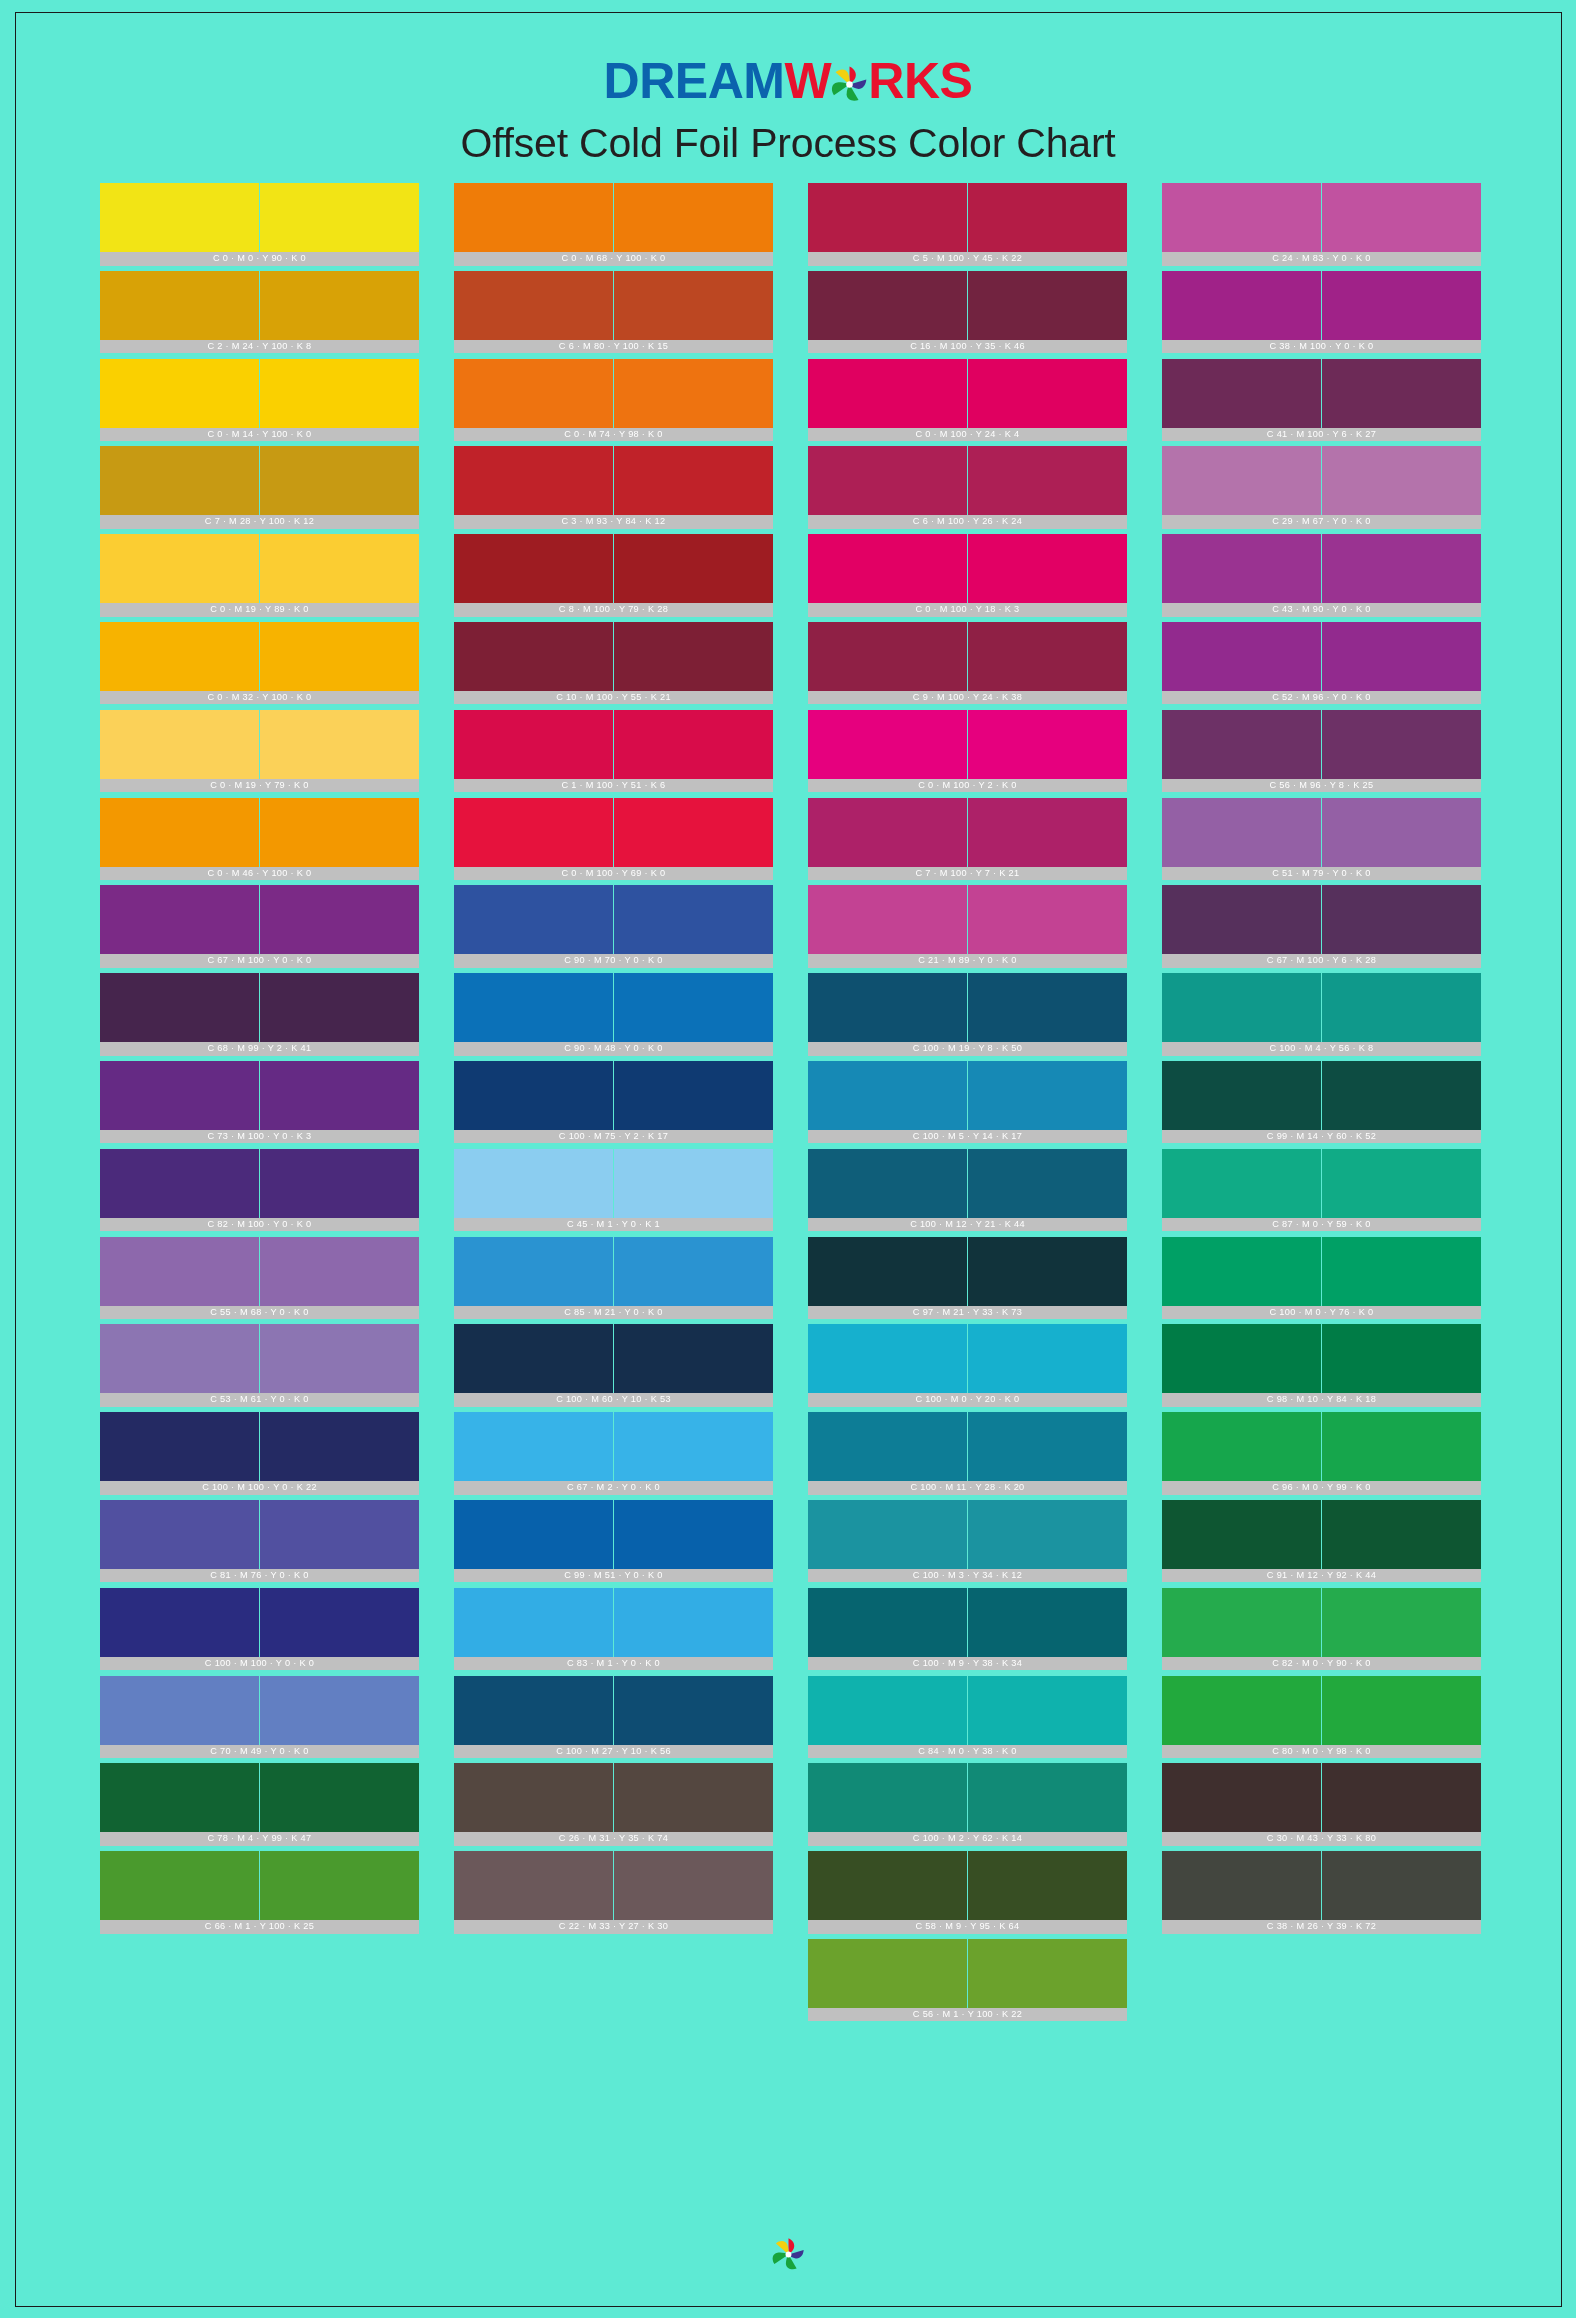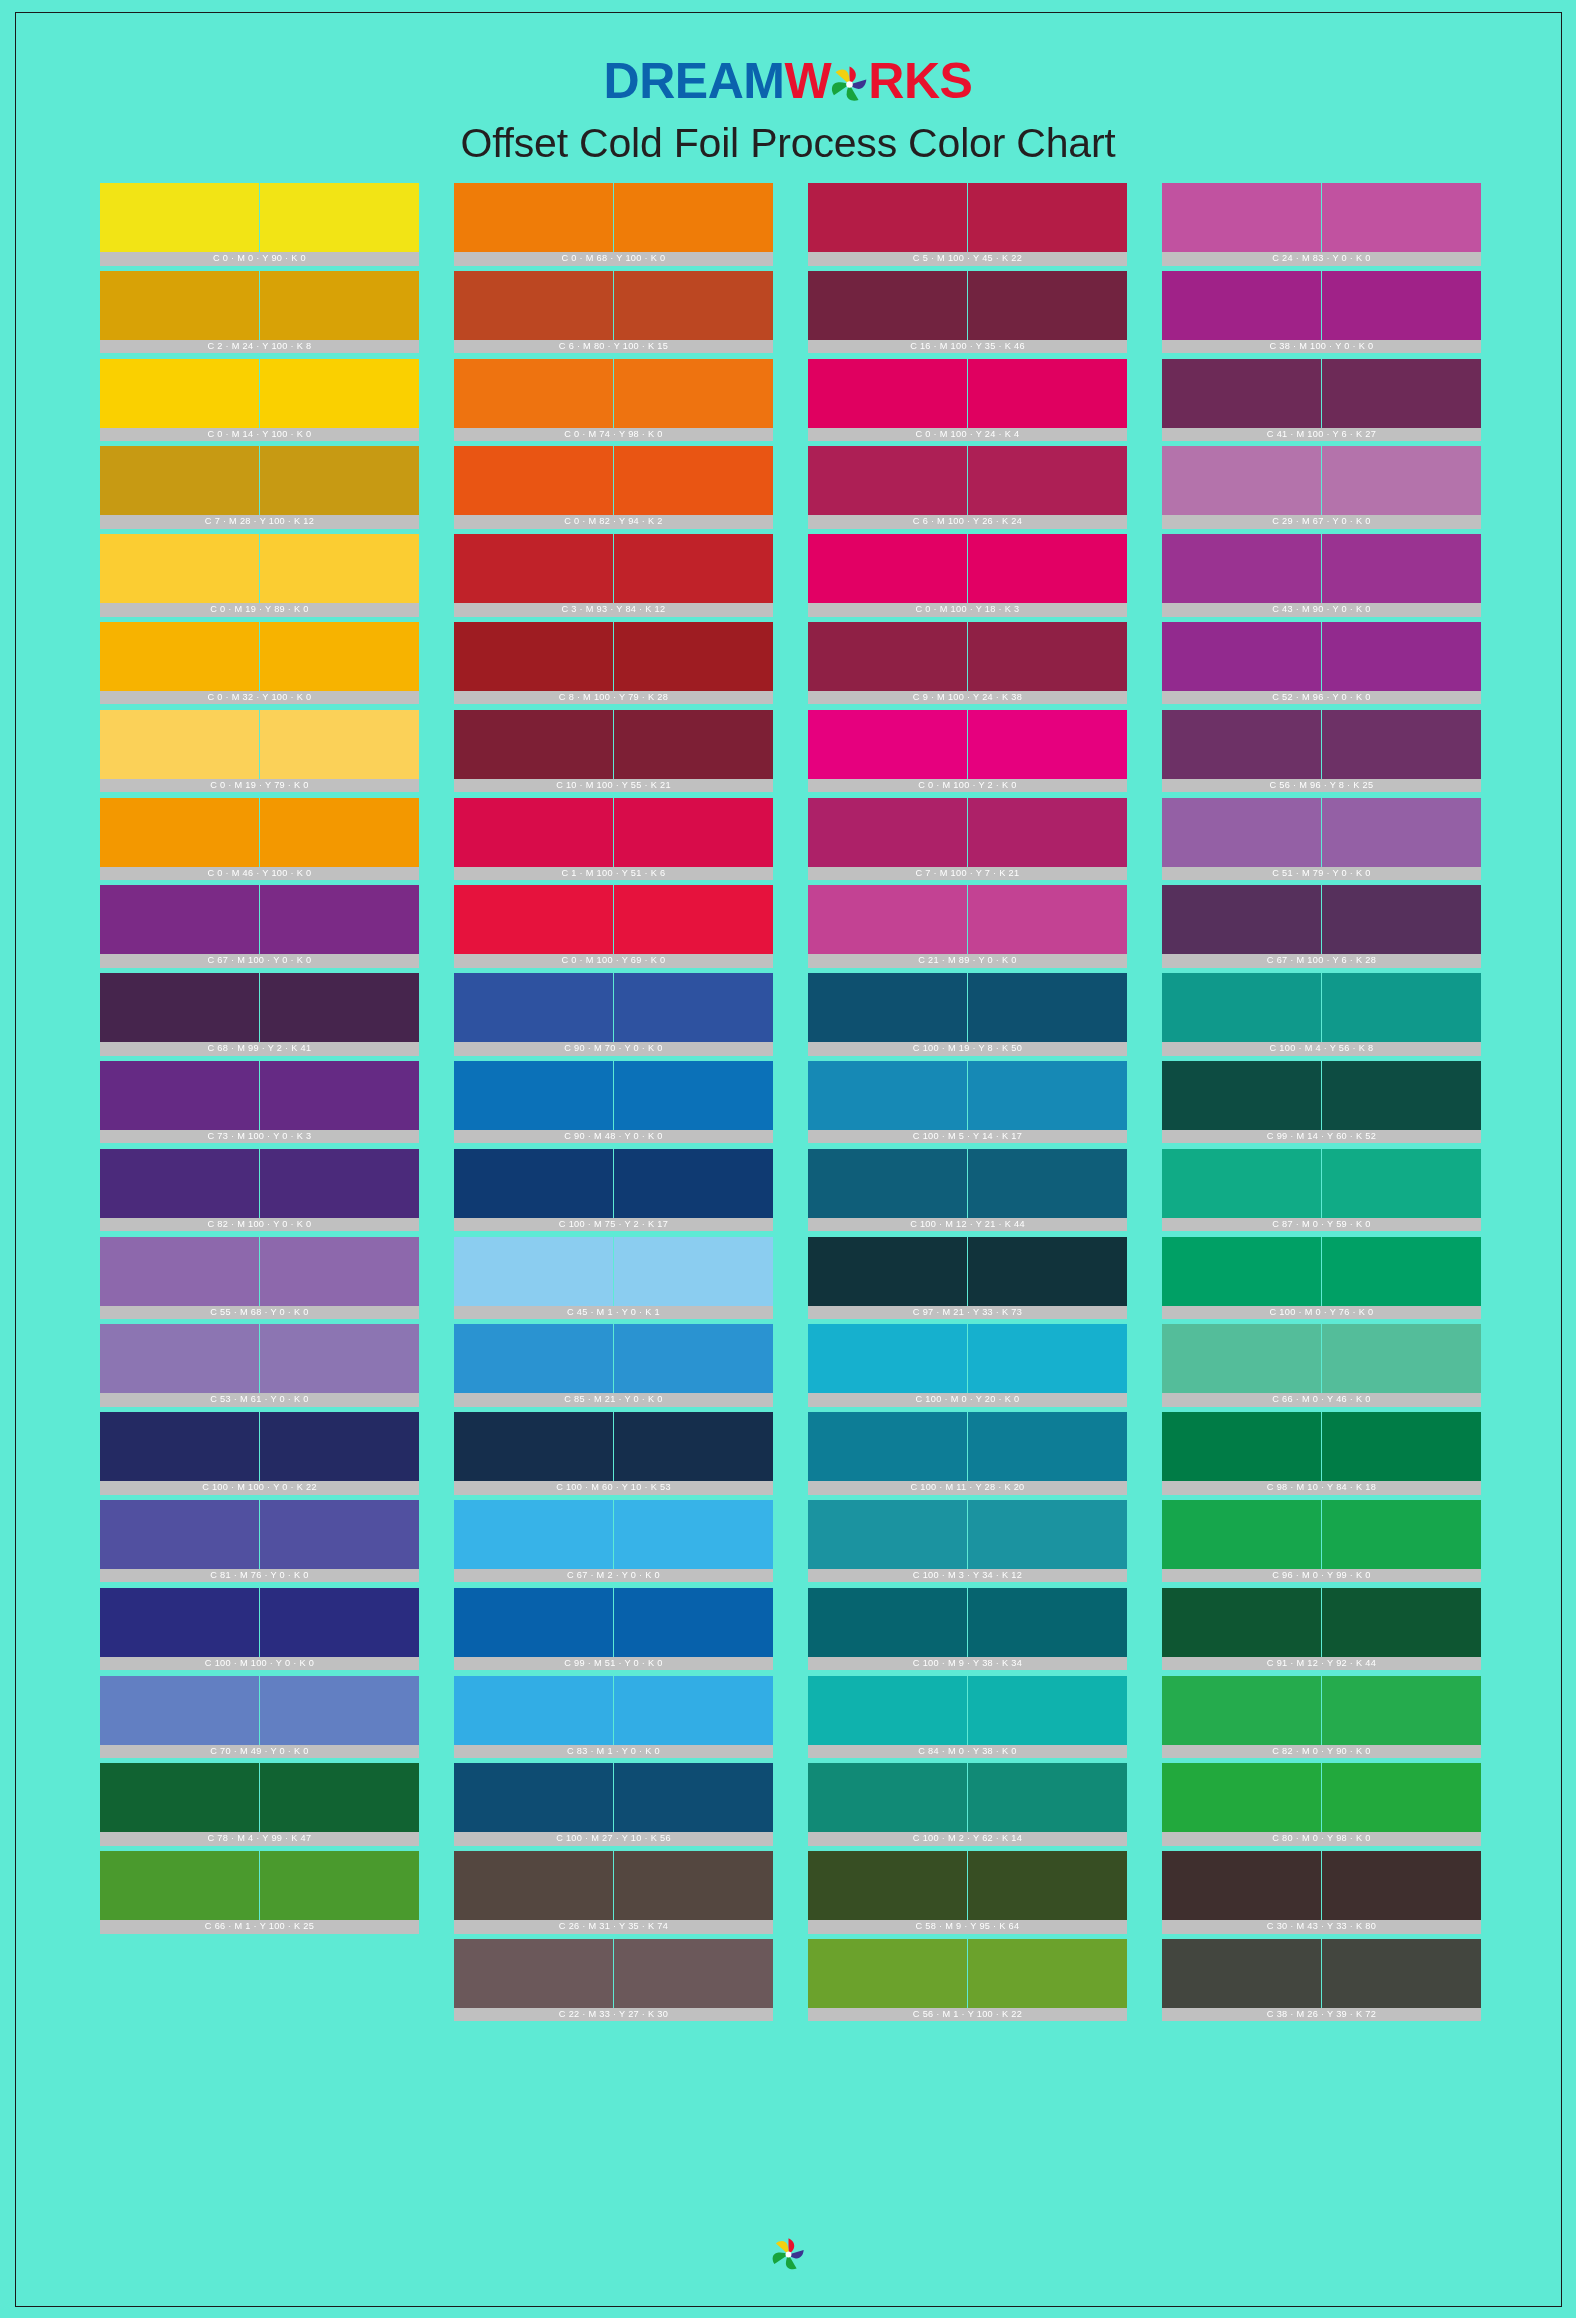--- a/index.html
+++ b/index.html
@@ -306,27 +306,20 @@
         </div>
         <div class="swatch-block">
           <div class="swatch-pair">
             <div class="swatch-half" style="background: rgb(238, 115, 16);"></div>
             <div class="swatch-half" style="background: rgb(238, 115, 16);"></div>
           </div>
           <div class="swatch-label">C 0 · M 74 · Y 98 · K 0</div>
         </div>
         <div class="swatch-block">
           <div class="swatch-pair">
-            <div class="swatch-half" style="background: rgb(233, 85, 19);"></div>
-            <div class="swatch-half" style="background: rgb(233, 85, 19);"></div>
-          </div>
-          <div class="swatch-label">C 0 · M 82 · Y 94 · K 2</div>
-        </div>
-        <div class="swatch-block">
-          <div class="swatch-pair">
             <div class="swatch-half" style="background: rgb(192, 34, 41);"></div>
             <div class="swatch-half" style="background: rgb(192, 34, 41);"></div>
           </div>
           <div class="swatch-label">C 3 · M 93 · Y 84 · K 12</div>
         </div>
         <div class="swatch-block">
           <div class="swatch-pair">
             <div class="swatch-half" style="background: rgb(158, 28, 34);"></div>
             <div class="swatch-half" style="background: rgb(158, 28, 34);"></div>
           </div>
@@ -671,27 +664,20 @@
             <div class="swatch-half" style="background: rgb(16, 171, 134);"></div>
           </div>
           <div class="swatch-label">C 87 · M 0 · Y 59 · K 0</div>
         </div>
         <div class="swatch-block">
           <div class="swatch-pair">
             <div class="swatch-half" style="background: rgb(0, 160, 101);"></div>
             <div class="swatch-half" style="background: rgb(0, 160, 101);"></div>
           </div>
           <div class="swatch-label">C 100 · M 0 · Y 76 · K 0</div>
-        </div>
-        <div class="swatch-block">
-          <div class="swatch-pair">
-            <div class="swatch-half" style="background: rgb(84, 189, 154);"></div>
-            <div class="swatch-half" style="background: rgb(84, 189, 154);"></div>
-          </div>
-          <div class="swatch-label">C 66 · M 0 · Y 46 · K 0</div>
         </div>
         <div class="swatch-block">
           <div class="swatch-pair">
             <div class="swatch-half" style="background: rgb(0, 124, 70);"></div>
             <div class="swatch-half" style="background: rgb(0, 124, 70);"></div>
           </div>
           <div class="swatch-label">C 98 · M 10 · Y 84 · K 18</div>
         </div>
         <div class="swatch-block">
           <div class="swatch-pair">

